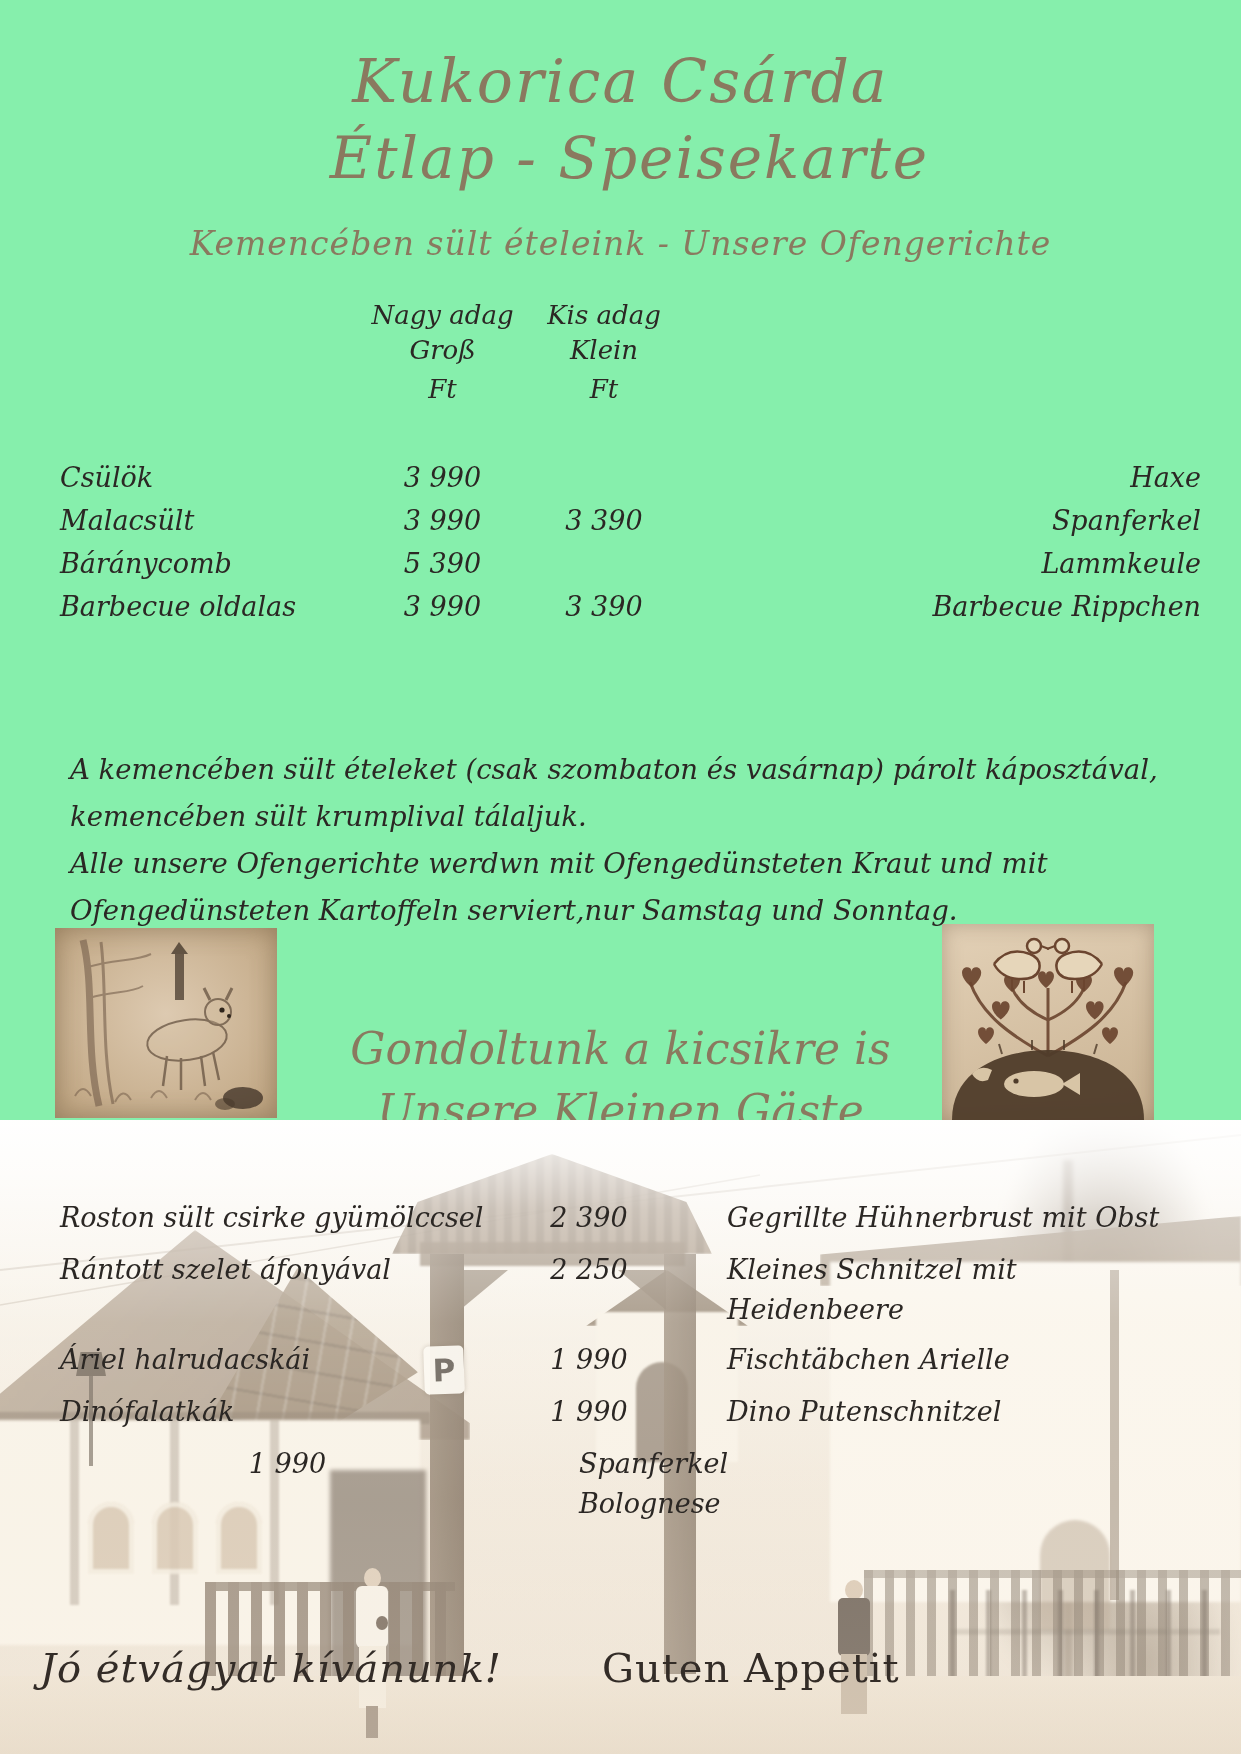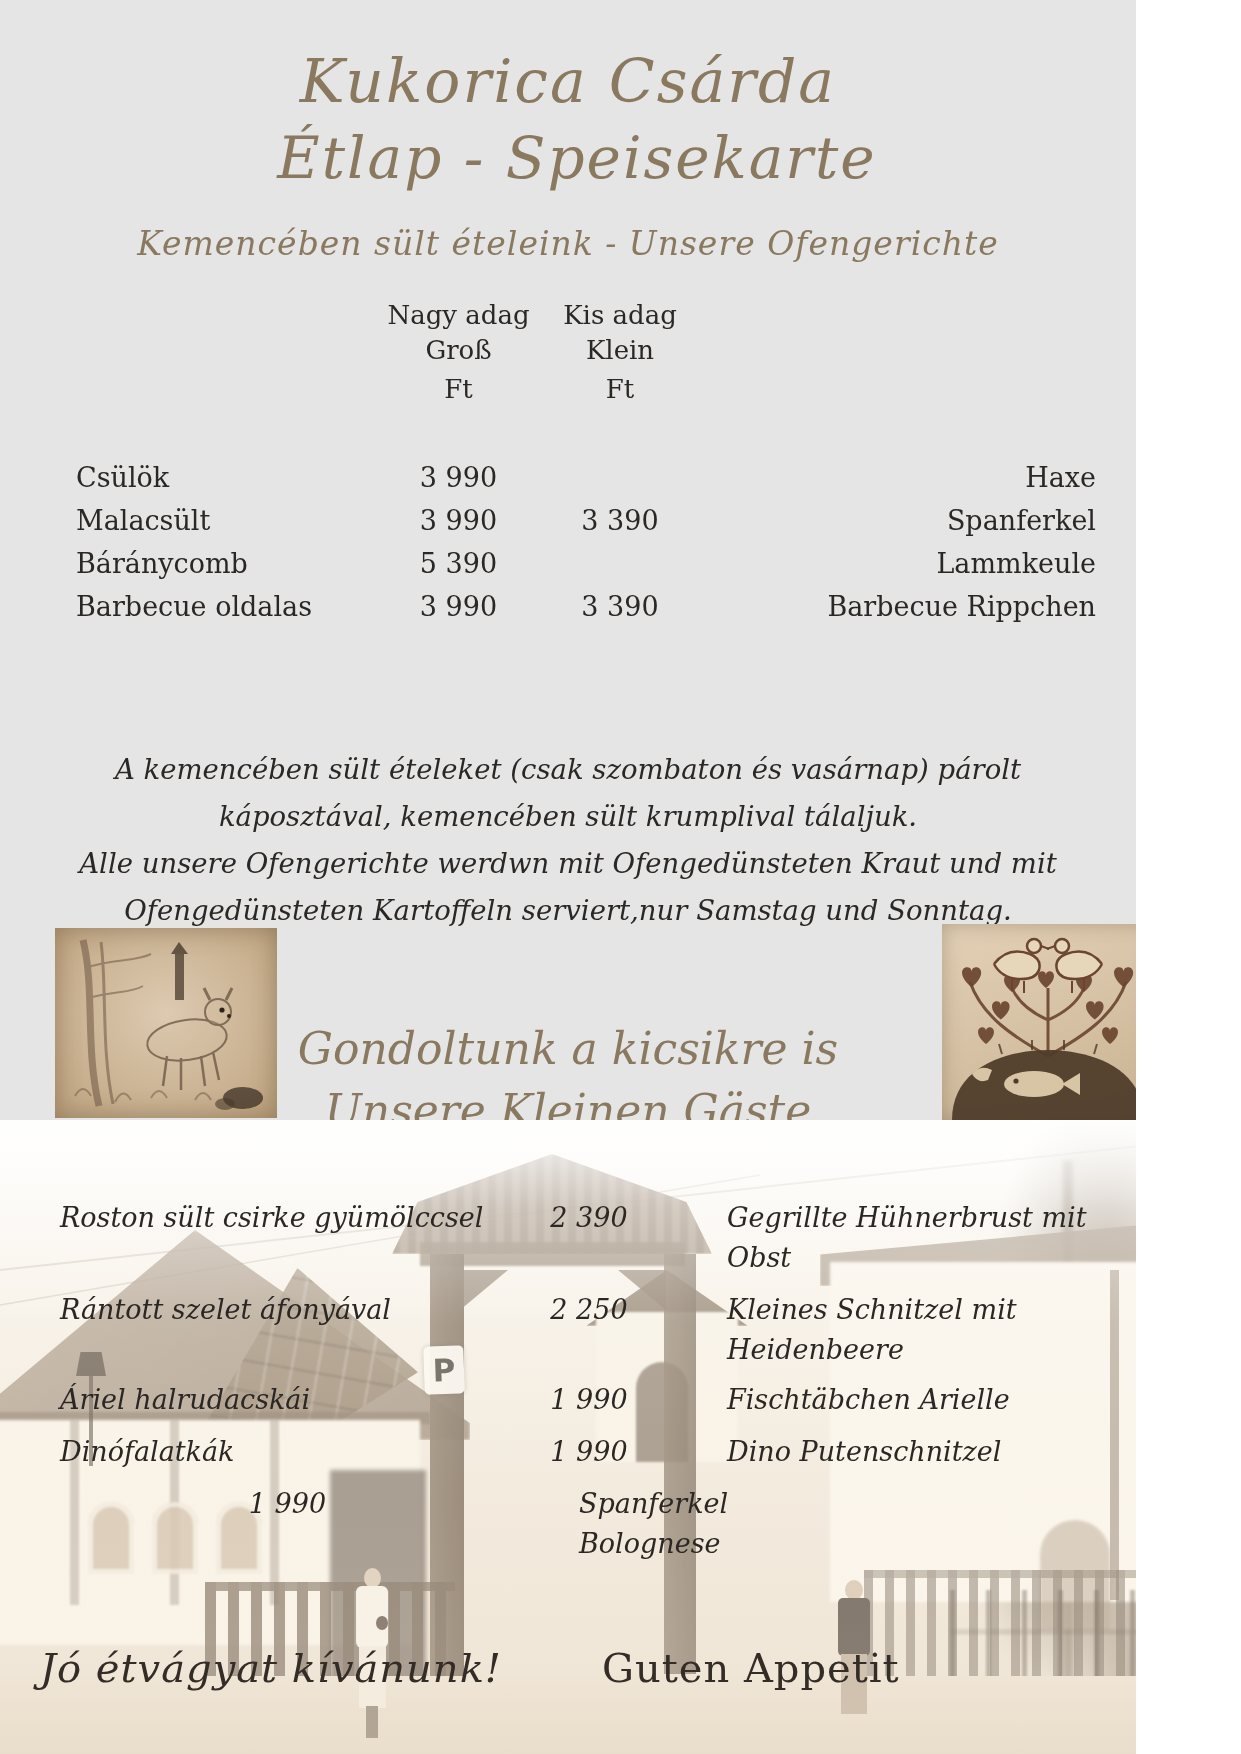--- a/index.html
+++ b/index.html
@@ -1,43 +1,43 @@
 <!DOCTYPE html>
 <html><head>
 <meta charset="utf-8">
 <style>
   html,body { margin:0; padding:0; background:#ffffff; }
   .page {
-    position:relative; width:1136px; height:1754px; background:#e5e5e5;
+    position:relative; width:1241px; height:1754px; background:#86efac;
     font-family:"DejaVu Serif", serif; overflow:hidden;
   }
   .abs { position:absolute; }
 
   
   .script { font-style:italic; color:#8a795f; }
   .title1 { top:46px; left:0; right:0; text-align:center; font-size:60px; letter-spacing:2px; }
   .title2 { top:124px; left:0; right:0; text-align:center; font-size:58px; letter-spacing:2px;padding-left:18px; }
   .oven-heading { top:224px; left:0; right:0; text-align:center; font-size:33px; letter-spacing:1px; }
 
   
   .grid-row {
     position:absolute; left:60px; right:40px;
     display:grid; grid-template-columns:310px 145px 178px 1fr;
-    color:#2b2724;margin-left:16px;
+    font-style:italic; color:#2b2724;
   }
   .hdr { top:298px; font-size:26px; line-height:35px; text-align:center; }
   .ftrow { top:374px; font-size:26px; text-align:center; }
   .item { font-size:27px; }
   .r1 { top:462px; } .r2 { top:505px; } .r3 { top:548px; } .r4 { top:591px; }
   .c-name { text-align:left; }
   .c-lg, .c-sm { text-align:center; }
   .c-de { text-align:right; padding-left:34px; }
 
   .note {
-    position:absolute; left:70px; right:70px; text-align:center;
+    position:absolute; left:70px; right:70px; 
     font-style:italic; color:#2b2724; font-size:27.5px; line-height:47px;
   }
   .note-hu { top:746px; }
   .note-de { top:840px; }
 
   
   .sketch {
     left:55px; top:928px; width:222px; height:190px;
     background:radial-gradient(ellipse at 50% 45%, #ddcab1, #c2a885 88%);
     box-shadow:inset 0 0 26px rgba(90,70,45,.45);

